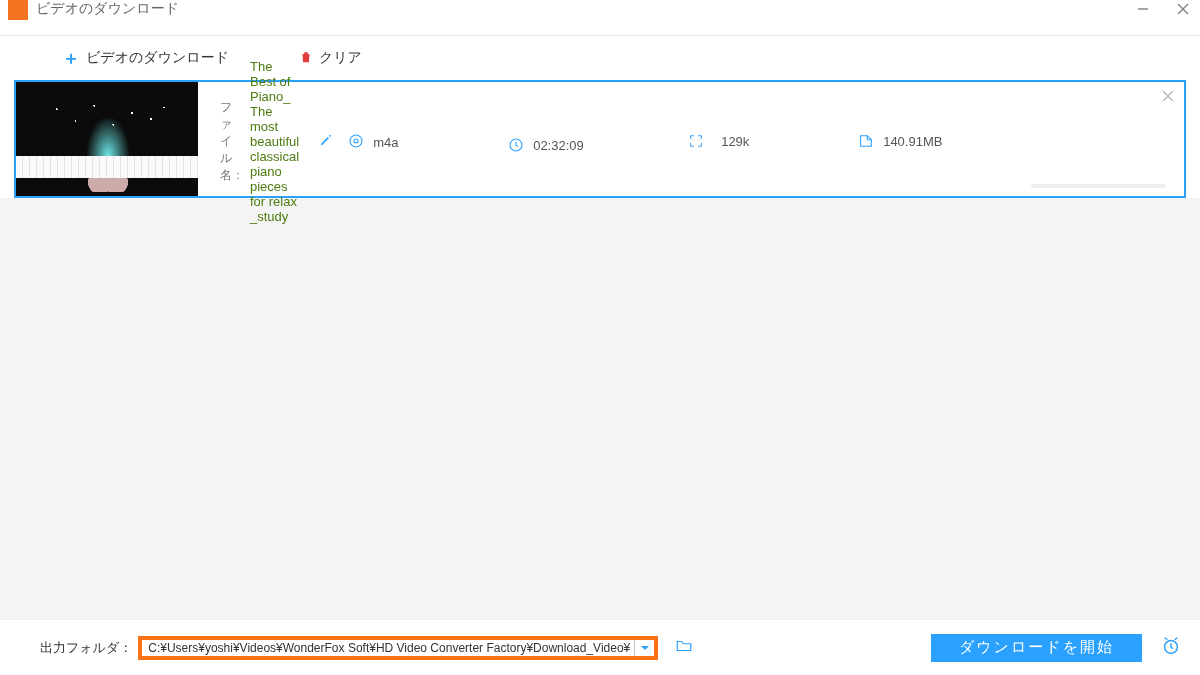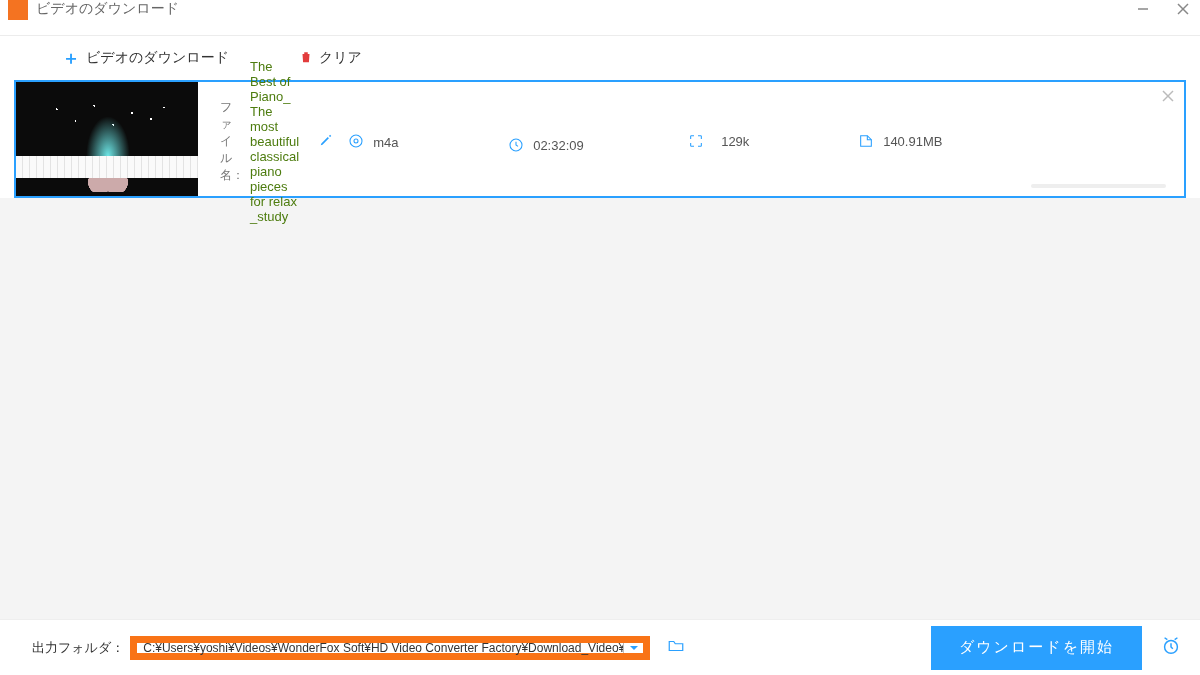--- a/index.html
+++ b/index.html
@@ -63,30 +63,30 @@
   .mi{ width:18px;height:18px; display:flex;align-items:center;justify-content:center; color:#2aa0ff;}
   .mi svg{width:16px;height:16px;fill:none;stroke:#2aa0ff;stroke-width:1.6;}
   .prog{ height:4px; background:#eee; border-radius:2px; margin-top:auto; width:72%;}
   .prog>div{ height:100%; width:0%; background:#2aa0ff;}
 
   
   .filler{ flex:1; background:#f4f4f4; margin-top:0;}
 
   
   .footer{ height:56px; background:#fff; border-top:1px solid #eee; display:flex; align-items:center; padding:0 12px;}
-  .outlbl{ font-size:13px; color:#333; margin:0 6px 0 20px;}
-  .combobox{ display:flex; align-items:center; border:7px solid #f97316; height:24px; width:520px;
+  .outlbl{ font-size:13px; color:#333; margin:0 6px 0 28px;}
+  .combobox{ display:flex; align-items:center; border:4px solid #f97316; height:24px; width:520px;
     font-size:12px; color:#333; background:#fff;}
   .combobox .path{ flex:1; padding:0 6px; overflow:hidden; white-space:nowrap;}
   .combobox .dd{ width:20px; height:100%; border-left:1px solid #bfbfbf; display:flex;align-items:center;justify-content:center;cursor:pointer;}
   .combobox .dd svg{width:10px;height:10px;fill:#2aa0ff;}
   .browse{ margin-left:16px; cursor:pointer;}
   .browse svg{width:20px;height:18px;fill:none;stroke:#2aa0ff;stroke-width:1.6;}
   .spacer{flex:1;}
-  .startbtn{ background:#2aa0ff; color:#fff; height:44px; padding:0 28px; display:flex; align-items:center;
+  .startbtn{ background:#2aa0ff; color:#fff; height:28px; padding:0 28px; display:flex; align-items:center;
     font-size:15px; letter-spacing:2px; cursor:pointer;}
   .alarm{ margin-left:18px; margin-right:6px; cursor:pointer;}
   .alarm svg{width:22px;height:22px;fill:none;stroke:#2aa0ff;stroke-width:1.6;}
 </style>
 </head>
 <body>
 
 <div class="window">
 
   <div class="titlebar">

